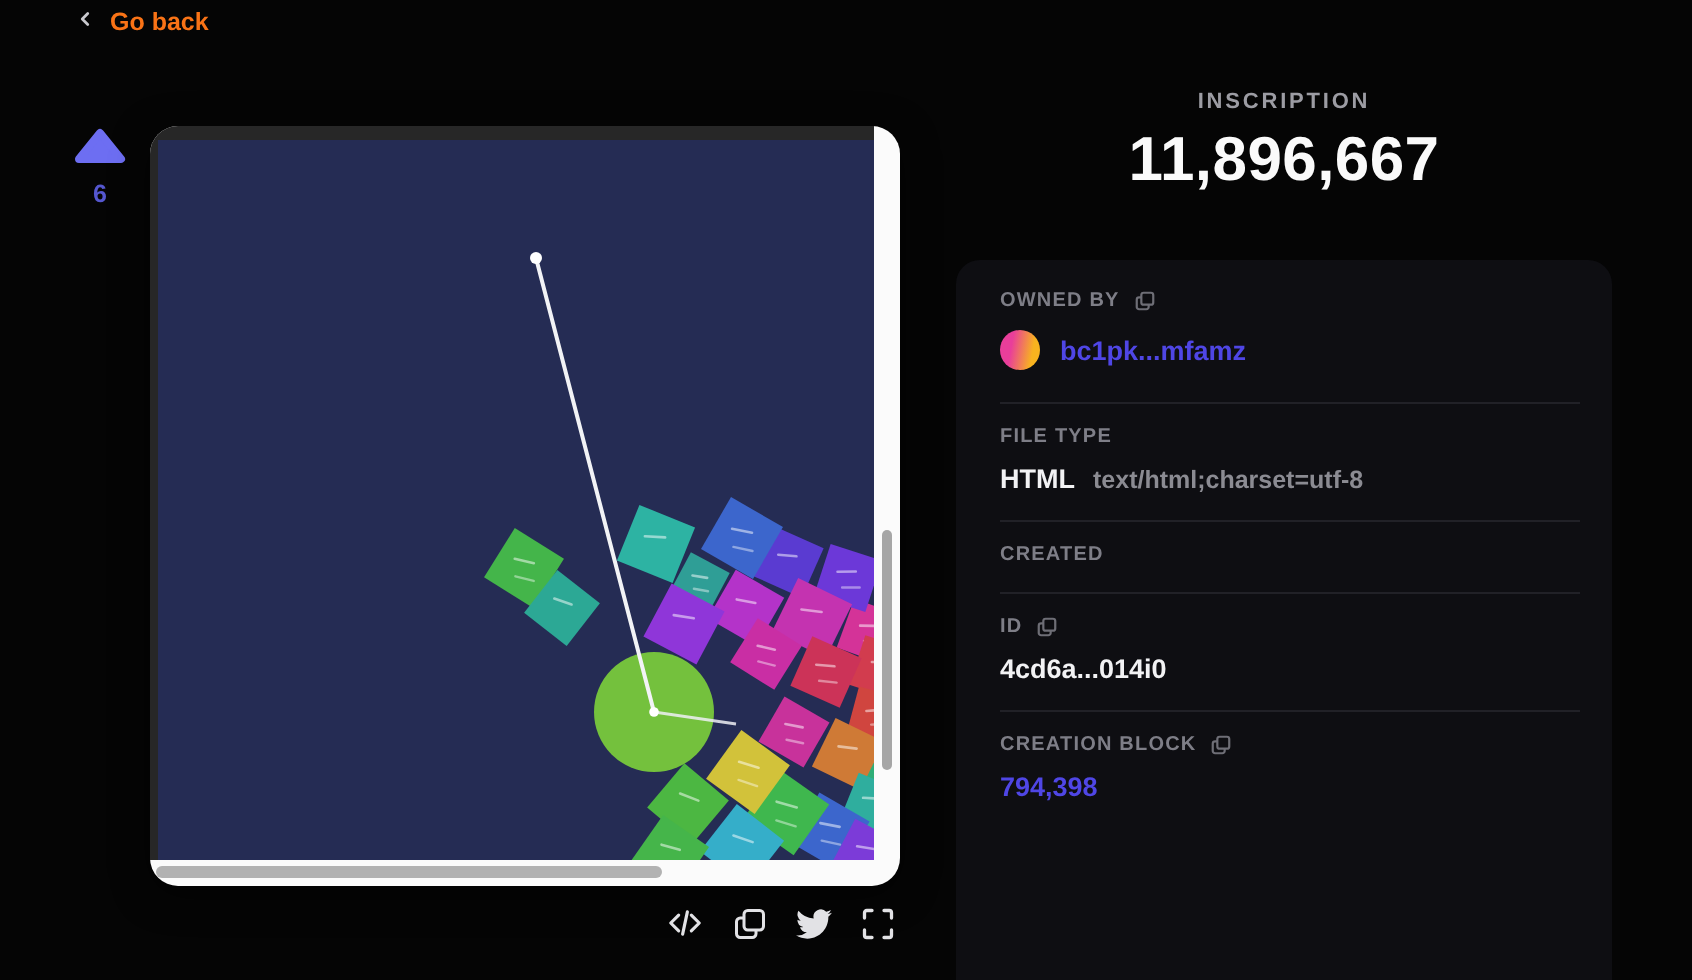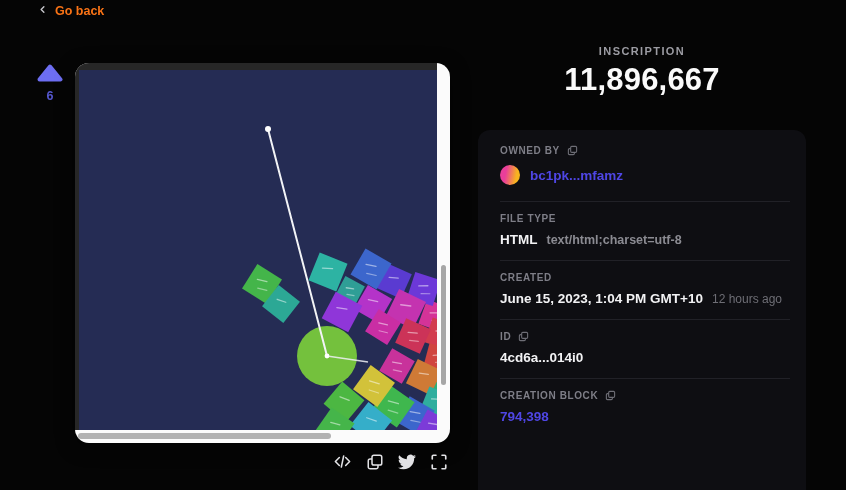--- a/index.html
+++ b/index.html
@@ -296,24 +296,20 @@
       <span class="value">HTML</span>
       <span class="extra">text/html;charset=utf-8</span>
     </div>
   </div>
 
 
   <div class="d-row">
     <div class="label-line">
       <span>CREATED</span>
     </div>
-    <div class="value-line">
-      <span class="value">June 15, 2023, 1:04 PM GMT+10</span>
-      <span class="extra dim">12 hours ago</span>
-    </div>
   </div>
 
   <div class="d-row">
     <div class="label-line">
       <span>ID</span>
       <span>
         <svg width="11" height="11" viewBox="0 0 24 24" fill="none" stroke="#6e6e76" stroke-width="2.4" stroke-linejoin="round">
             <rect x="8" y="3" width="13" height="13" rx="2.5"></rect>
             <path d="M16 16v2.5a2.5 2.5 0 0 1-2.5 2.5h-8A2.5 2.5 0 0 1 3 18.5v-8A2.5 2.5 0 0 1 5.5 8H8"></path>
           </svg>

